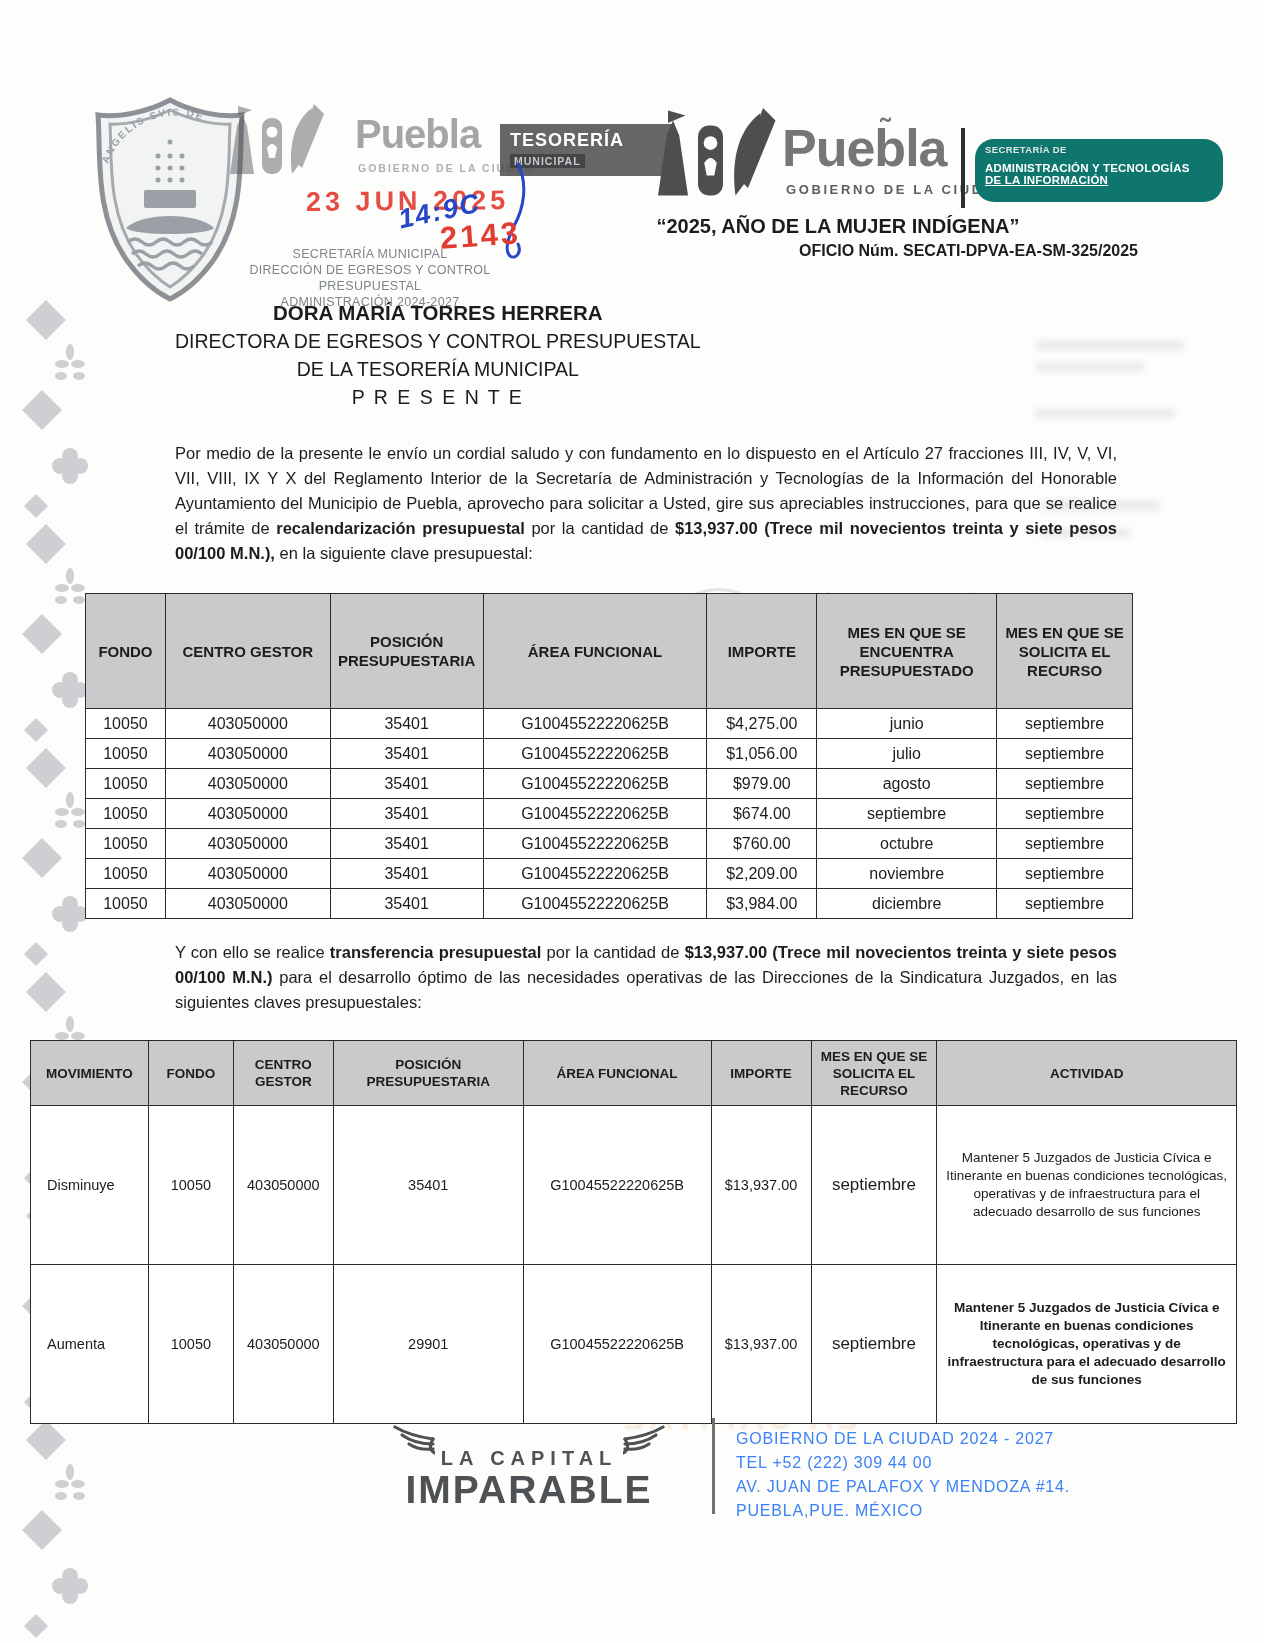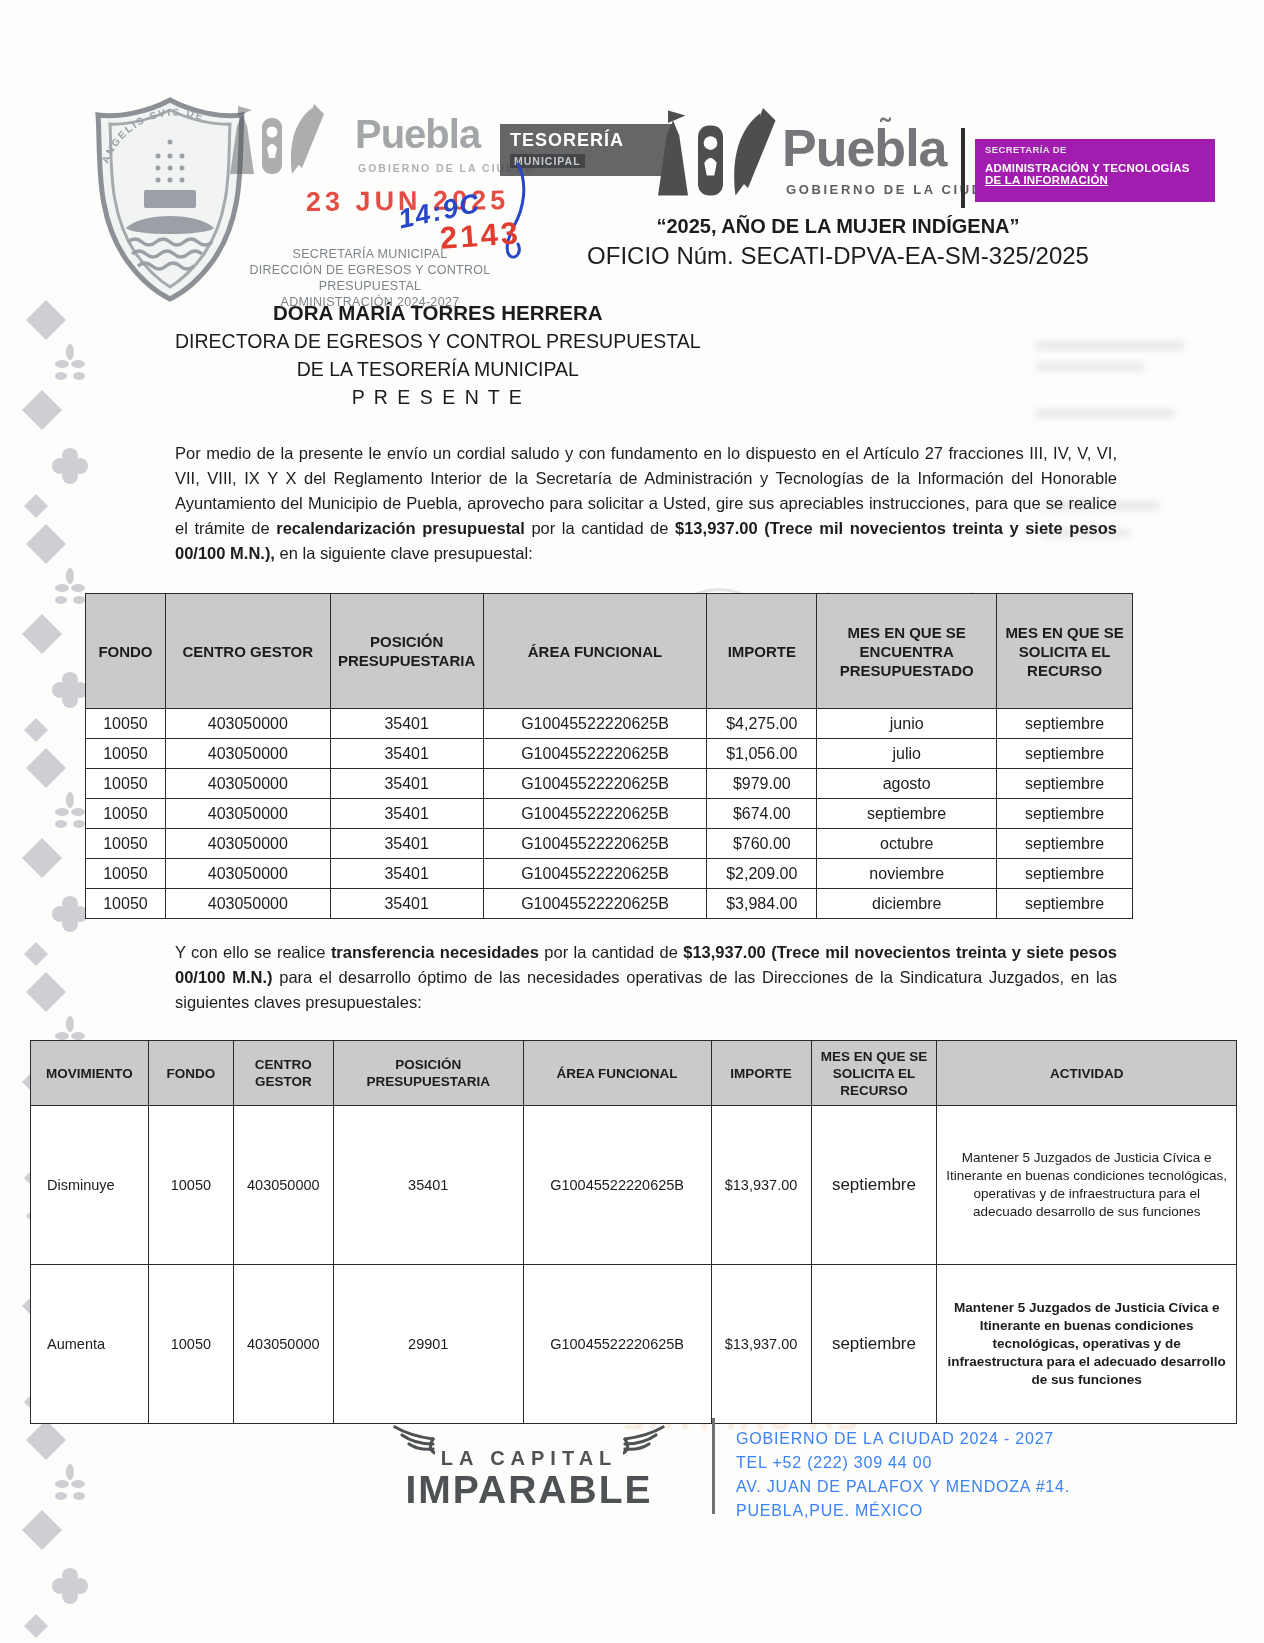--- a/index.html
+++ b/index.html
@@ -35,27 +35,27 @@
               transform:rotate(-4deg);letter-spacing:3px;z-index:4;}
   .rs-caption{left:220px;top:246px;width:300px;text-align:center;font-size:12.5px;line-height:16px;
               color:#7e848b;letter-spacing:.3px;z-index:2;}
 
   
   .hdr-icons{left:648px;top:108px;z-index:2;}
   .hdr-brand{left:782px;top:118px;font-size:52px;font-weight:800;color:#747679;letter-spacing:-1px;z-index:2;}
   .hdr-brand-tilde{left:880px;top:112px;font-size:30px;font-weight:800;color:#747679;z-index:2;}
   .hdr-brand-sub{left:786px;top:182px;font-size:13px;font-weight:700;color:#5c5e61;letter-spacing:2.6px;z-index:2;}
   .hdr-vbar{left:961px;top:128px;width:4px;height:80px;background:#2e2f31;z-index:2;}
-  .hdr-banner{left:975px;top:139px;width:214px;height:58px;background:#a21caf;color:#fff;
-              padding:5px 16px 0 10px;z-index:2;}
+  .hdr-banner{left:975px;top:139px;width:214px;height:58px;background:#0f766e;color:#fff;
+              padding:5px 24px 0 10px;z-index:2;border-radius:19px;}
   .hdr-banner .s1{font-size:9.5px;font-weight:700;letter-spacing:.4px;color:#e4e5e6;}
   .hdr-banner .s2{font-size:11.5px;font-weight:800;letter-spacing:.2px;margin-top:7px;}
   .hdr-banner .s3{font-size:11.5px;font-weight:800;letter-spacing:.2px;text-decoration:underline;}
   .year-motto{left:538px;top:215px;width:600px;text-align:center;font-size:20px;font-weight:700;z-index:2;}
-  .oficio-line{left:538px;top:242px;width:600px;text-align:center;font-size:24px;font-weight:400;z-index:2;}
+  .oficio-line{left:538px;top:242px;width:600px;text-align:right;font-size:16px;font-weight:700;z-index:2;}
 
   
   .addressee{left:175px;top:299px;line-height:28px;z-index:3;text-align:center;}
   .addressee .nm{font-size:20.5px;font-weight:700;}
   .addressee .tl{font-size:19.5px;}
   .addressee .sal{font-size:19.5px;letter-spacing:2px;}
 
   
   .para{left:175px;width:942px;font-size:16.5px;line-height:25px;text-align:justify;z-index:3;}
   .p1{top:441px;}
@@ -309,21 +309,21 @@
           <td>403050000</td>
           <td>35401</td>
           <td>G10045522220625B</td>
           <td>$3,984.00</td>
           <td>diciembre</td>
           <td>septiembre</td>
         </tr>
       </tbody>
   </table>
 
-  <div class="abs para p2"><span>Y con ello se realice </span><span class="b">transferencia necesidades</span><span> por la cantidad de </span><span class="b">$13,937.00 (Trece mil novecientos treinta y siete pesos 00/100 M.N.)</span><span> para el desarrollo óptimo de las necesidades operativas de las Direcciones de la Sindicatura Juzgados, en las siguientes claves presupuestales:</span></div>
+  <div class="abs para p2"><span>Y con ello se realice </span><span class="b">transferencia presupuestal</span><span> por la cantidad de </span><span class="b">$13,937.00 (Trece mil novecientos treinta y siete pesos 00/100 M.N.)</span><span> para el desarrollo óptimo de las necesidades operativas de las Direcciones de la Sindicatura Juzgados, en las siguientes claves presupuestales:</span></div>
 
   <table class="abs table2">
     <colgroup>
       <col style="width:118px">
         <col style="width:85px">
         <col style="width:100px">
         <col style="width:190px">
       <col style="width:188px">
         <col style="width:100px">
         <col style="width:126px">

